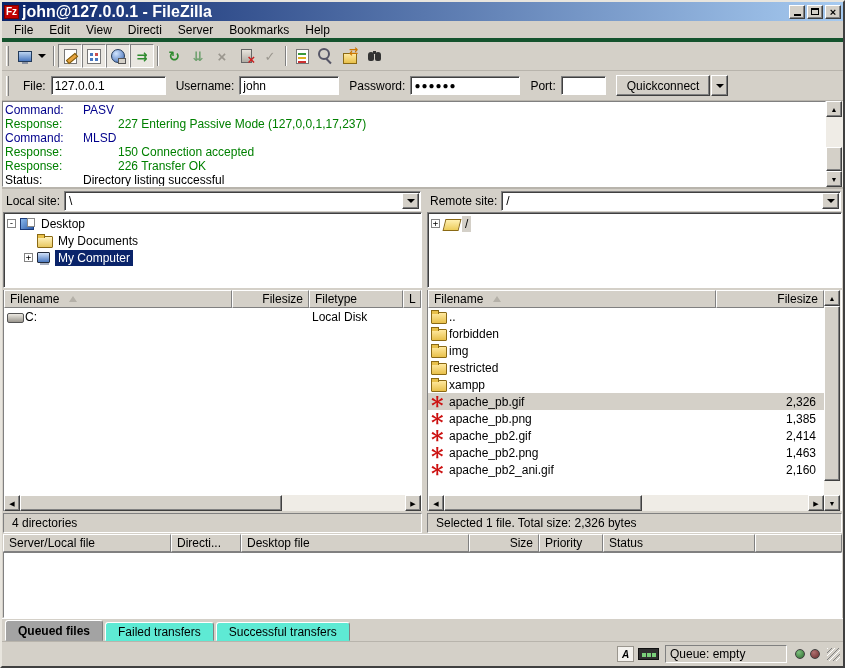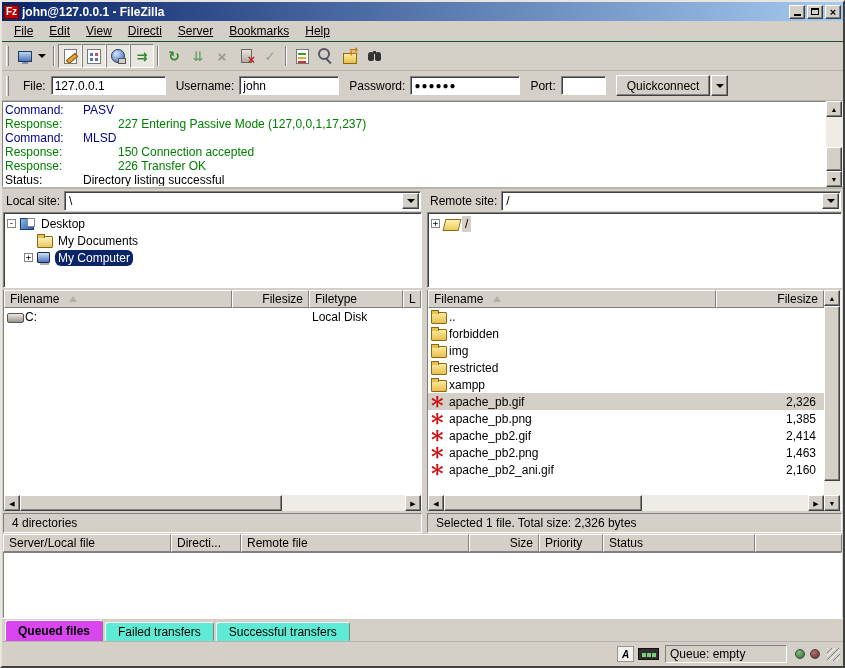--- a/index.html
+++ b/index.html
@@ -6,29 +6,29 @@
   body{width:845px;height:668px;background:#808080;font-family:"Liberation Sans","DejaVu Sans",sans-serif;font-size:12px;color:#000;overflow:hidden;}
   *{box-sizing:border-box;}
   .window{width:845px;height:668px;background:#d4d0c8;border:2px solid;border-color:#e8e5de #404040 #404040 #e8e5de;display:flex;flex-direction:column;}
 
   
   .raised{background:#d4d0c8;border:1px solid;border-color:#fff #404040 #404040 #fff;box-shadow:inset -1px -1px 0 #808080;}
 
   
   .titlebar{height:19px;flex:0 0 19px;background:linear-gradient(90deg,#0a246a,#a6caf0);display:flex;align-items:center;padding:0 2px;}
   .appicon{width:15px;height:14px;background:#bf0000;color:#fff;font-weight:bold;font-size:10px;display:flex;align-items:center;justify-content:center;margin-right:3px;border:1px solid #7a0000;}
-  .title{color:#fff;font-weight:bold;font-size:12px;flex:1;white-space:nowrap;overflow:hidden;}
+  .title{color:#fff;font-weight:bold;font-size:16px;flex:1;white-space:nowrap;overflow:hidden;}
   .winbtns{display:flex;}
   .wbtn{width:16px;height:14px;margin-left:2px;display:flex;align-items:center;justify-content:center;cursor:default;}
   .glyph-min{width:7px;height:2px;background:#000;margin-top:7px;}
   .glyph-max{width:8px;height:7px;border:1px solid #000;border-top:2px solid #000;}
   .glyph-close{font-size:11px;font-weight:bold;line-height:10px;}
 
   
-  .menubar{height:21px;flex:0 0 21px;display:flex;align-items:center;padding-left:4px;border-bottom:1px solid #14532d;text-decoration:underline;}
+  .menubar{height:21px;flex:0 0 21px;display:flex;align-items:center;padding-left:4px;border-bottom:4px solid #14532d;}
   .menuitem{padding:2px 8px;}
 
   
   .toolbar{height:29px;flex:0 0 29px;display:flex;align-items:center;padding-left:2px;border-bottom:1px solid #b8b4ac;}
   .bandgrip{width:3px;height:20px;border-left:1px solid #fff;border-right:1px solid #808080;margin:0 4px 0 2px;}
   .tb{width:24px;height:24px;display:flex;align-items:center;justify-content:center;border:1px solid transparent;}
   .tb.pressed{border-color:#808080 #fff #fff #808080;background:#e9e6e0;}
   .tb.sep{width:2px;height:20px;border:none;border-left:1px solid #808080;border-right:1px solid #fff;margin:0 3px;}
   .tb.drop{width:13px;}
   .tb.drop::before{content:"";border:4px solid transparent;border-top:4px solid #000;margin-top:4px;}
@@ -92,21 +92,21 @@
   .sitelabel{margin-right:4px;padding-left:2px;white-space:nowrap;}
   .combo{flex:1;display:flex;height:20px;background:#fff;border:1px solid;border-color:#808080 #fff #fff #808080;box-shadow:inset 1px 1px 0 #404040;}
   .cval{flex:1;padding:2px 4px;font-size:12px;}
   .cbtn{width:17px;height:16px;margin:1px;display:flex;align-items:center;justify-content:center;}
   .cbtn::before{content:"";border:4px solid transparent;border-top:4px solid #000;margin-top:4px;}
   .treepane{height:76px;flex:0 0 76px;background:#fff;border:1px solid;border-color:#808080 #fff #fff #808080;box-shadow:inset 1px 1px 0 #404040;padding:2px 1px;overflow:hidden;margin-bottom:2px;}
   .treerow{display:flex;align-items:center;height:17px;white-space:nowrap;}
   .expander{width:9px;height:9px;flex:0 0 9px;border:1px solid #848484;background:#fff;font-size:9px;line-height:7px;text-align:center;margin:0 4px 0 2px;font-family:"DejaVu Sans Mono",monospace;}
   .expander:empty{visibility:hidden;}
   .tlabel{padding:1px 3px;}
-  .local-tree .sel .tlabel{background:#0a246a;color:#fff;border-radius:6px;}
+  .local-tree .sel .tlabel{background:#0a246a;color:#fff;}
   .remote-tree .sel .tlabel{background:#d4d0c8;}
 
   .listzone{flex:1;display:flex;overflow:hidden;border-left:1px solid #808080;border-right:1px solid #fff;background:#fff;}
   .listmain{flex:1;display:flex;flex-direction:column;overflow:hidden;}
   .hrow{height:18px;flex:0 0 18px;display:flex;background:#d4d0c8;}
   .hcell{border:1px solid;border-color:#fff #808080 #808080 #fff;background:#d4d0c8;display:flex;align-items:center;padding:0 5px;white-space:nowrap;overflow:hidden;}
   .hcell .sortarrow{width:0;height:0;border-left:4px solid transparent;border-right:4px solid transparent;border-bottom:6px solid #b4b0a8;margin-left:10px;}
   .hcell.num{justify-content:flex-end;}
   .rows{flex:1;background:#fff;overflow:hidden;}
   .frow{height:17px;display:flex;align-items:center;white-space:nowrap;}
@@ -126,21 +126,21 @@
   .icon-desktop::before{content:"";width:12px;height:10px;background:linear-gradient(135deg,#8ab8ec,#2a5aa8);border:1px solid #1a3a78;}
   .icon-desktop::after{content:"";position:absolute;top:2px;left:7px;width:6px;height:7px;background:#fff;border:1px solid #888;}
   .icon-computer::before{content:"";width:11px;height:9px;background:linear-gradient(#cfe0f8,#4a78c0);border:1px solid #222a3a;border-radius:1px;}
   .icon-computer::after{content:"";position:absolute;bottom:1px;left:3px;width:9px;height:2px;background:#a8b0c0;}
 
   
   .queue{height:84px;flex:0 0 84px;display:flex;flex-direction:column;padding:0 1px;}
   .qbody{flex:1;background:#fff;border:1px solid;border-color:#808080 #fff #fff #808080;}
   .tabsrow{height:23px;flex:0 0 23px;display:flex;align-items:flex-end;padding-left:3px;border-top:1px solid #fff;}
   .tab{height:19px;display:flex;align-items:center;padding:0 12px;background:#5eead4;border:1px solid;border-color:#fff #808080 transparent #fff;border-radius:3px 3px 0 0;margin-right:2px;}
-  .tab.active{height:21px;background:#d946ef;font-weight:bold;}
+  .tab.active{height:21px;background:#a3a3a3;font-weight:bold;}
 
   
   .statusbar{height:25px;flex:0 0 25px;display:flex;align-items:center;justify-content:flex-end;border-top:1px solid #b8b4ac;padding:2px 3px;}
   .dtype{width:17px;height:16px;border:1px solid #9a968e;background:#f4f2ee;display:flex;align-items:center;justify-content:center;font-size:10px;font-style:italic;font-weight:bold;margin-right:4px;}
   .speedbadge{width:21px;height:12px;background:#2f2f2f;border:1px solid #111;margin-right:6px;position:relative;}
   .speedbadge::before{content:"";position:absolute;left:3px;top:4px;width:4px;height:4px;background:#7ad07a;box-shadow:5px 0 0 #7ad07a,10px 0 0 #7ad07a;}
   .queuepane{width:122px;height:18px;border:1px solid;border-color:#808080 #fff #fff #808080;display:flex;align-items:center;padding:0 4px;margin-right:8px;background:#d4d0c8;}
   .led{width:10px;height:10px;border-radius:50%;margin-right:5px;border:1px solid #404040;}
   .led.recv{background:radial-gradient(circle at 35% 30%,#7ec07e,#2e6b2e);}
   .led.send{background:radial-gradient(circle at 35% 30%,#b07070,#6b2e2e);}
@@ -502,21 +502,21 @@
 
   <div class="queue">
     <div class="hrow">
       <span class="hcell" style="width:168px;">
           <span>Server/Local file</span>
         </span>
       <span class="hcell" style="width:70px;">
           <span>Directi...</span>
         </span>
       <span class="hcell" style="width:228px;">
-          <span>Remote file</span>
+          <span>Desktop file</span>
         </span>
       <span class="hcell num" style="width:70px;">
           <span>Size</span>
         </span>
       <span class="hcell" style="width:64px;">
           <span>Priority</span>
         </span>
       <span class="hcell" style="width:152px;">
           <span>Status</span>
         </span>

